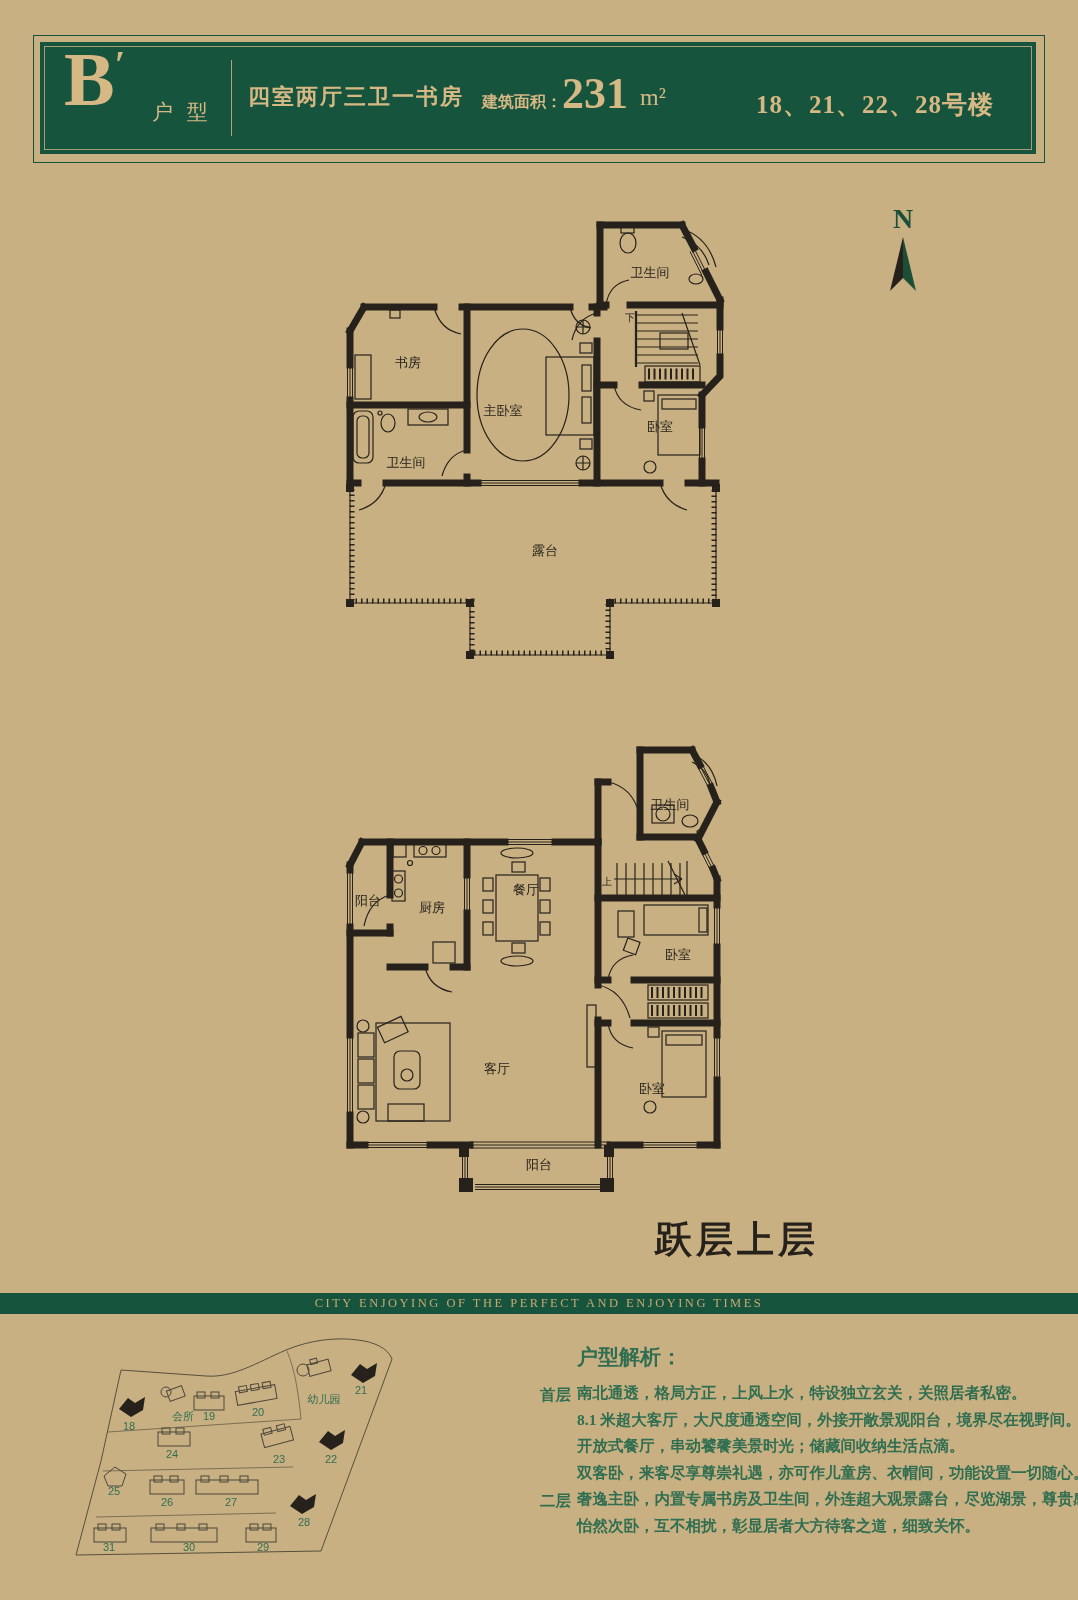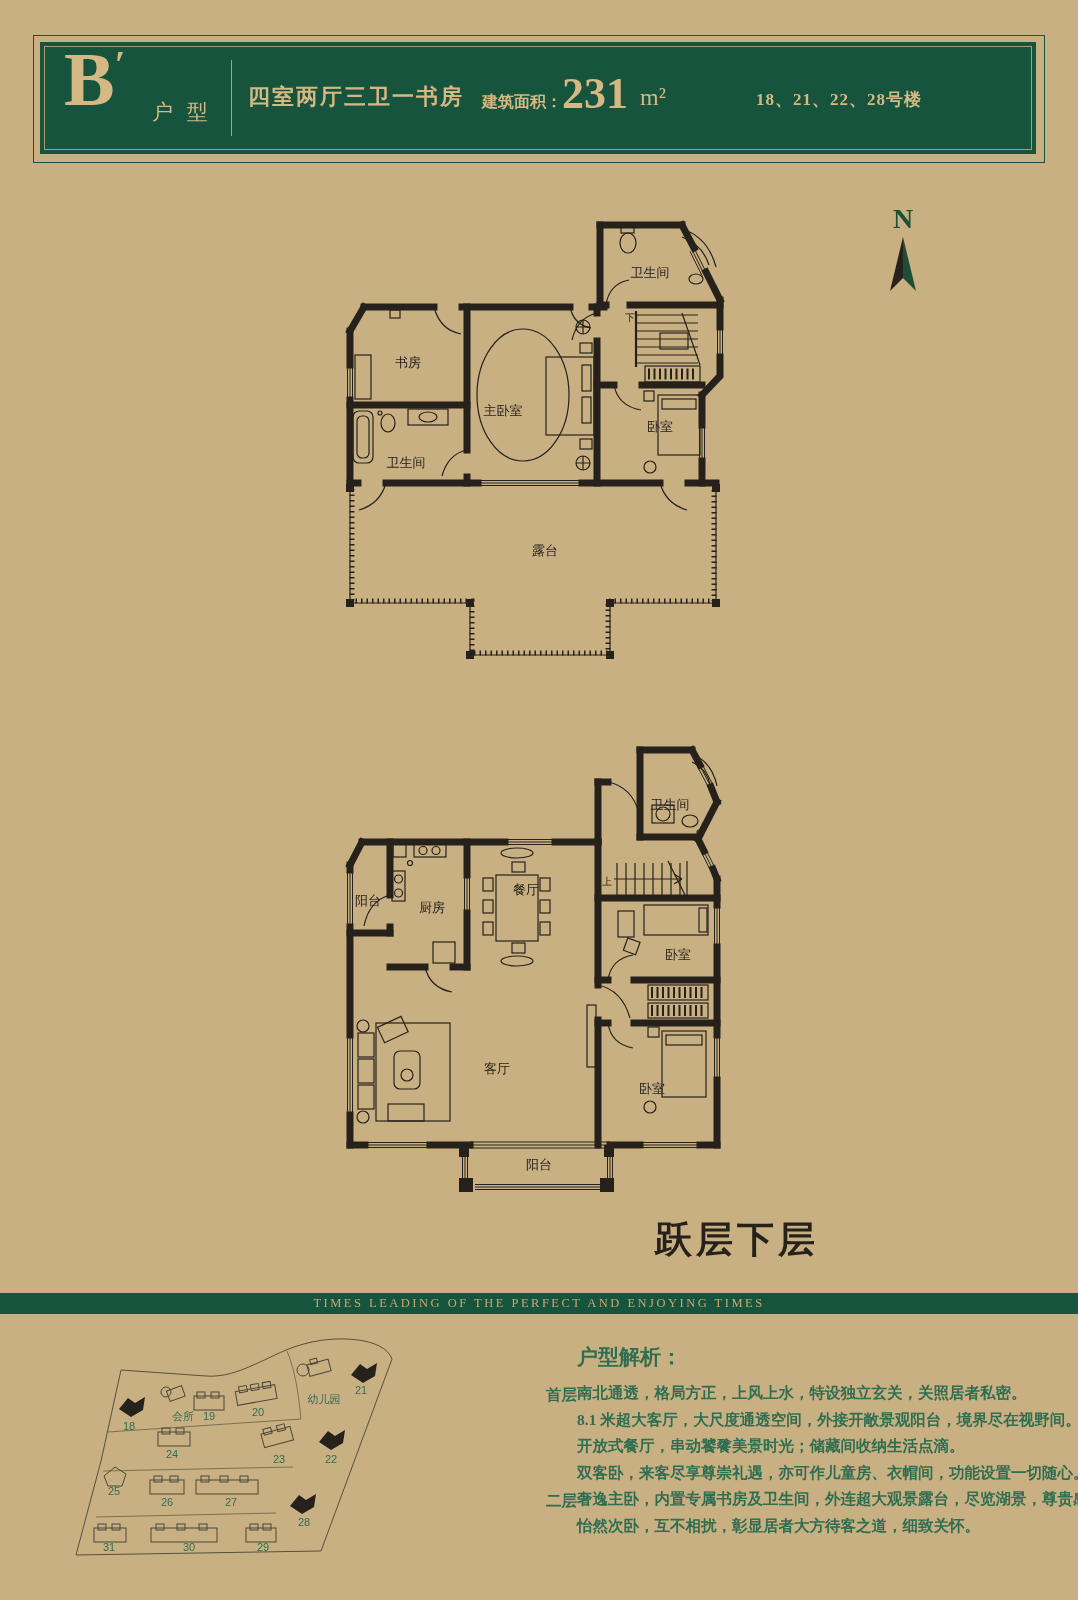--- a/index.html
+++ b/index.html
@@ -18,21 +18,21 @@
   .hdr-div{position:absolute;left:191px;top:18px;width:1px;height:76px;background:rgba(214,184,132,.8);}
   .hdr-layout{position:absolute;left:208px;top:40px;font-family:"Liberation Serif",serif;
               font-size:22px;font-weight:bold;letter-spacing:2px;}
   .hdr-arealbl{position:absolute;left:442px;top:50px;font-family:"Liberation Serif",serif;
                font-size:16px;font-weight:bold;}
   .hdr-areaval{position:absolute;left:522px;top:26px;font-family:"Liberation Serif",serif;
                font-size:44px;font-weight:bold;}
   .hdr-areaunit{position:absolute;left:600px;top:42px;font-family:"Liberation Serif",serif;
                 font-size:24px;font-weight:normal;}
   .hdr-bldgs{position:absolute;left:716px;top:46px;font-family:"Liberation Serif",serif;
-             font-size:17px;font-weight:bold;letter-spacing:1px;}
+             font-size:25px;font-weight:bold;letter-spacing:1px;}
   
   .compass{position:absolute;left:868px;top:203px;width:70px;text-align:center;}
   .compass .n{font-family:"Liberation Serif",serif;font-size:28px;font-weight:bold;color:#1d5038;}
   
   .plan{position:absolute;}
   .plan-title{position:absolute;font-family:"Liberation Serif",serif;font-weight:bold;
               font-size:37px;color:#26221b;letter-spacing:4px;}
   svg .w{stroke:#26221b;stroke-width:7;fill:none;stroke-linecap:square;}
   svg .t{stroke:#26221b;stroke-width:1.2;fill:none;}
   svg .t2{stroke:#26221b;stroke-width:2.2;fill:none;}
@@ -53,21 +53,21 @@
   svg .road{stroke:#55503d;stroke-width:.8;fill:none;opacity:.85;}
   svg .bo{stroke:#4a463a;stroke-width:1;fill:none;}
   svg .bf{fill:#26221b;stroke:none;}
   svg .mtxt{font-family:"Liberation Sans",sans-serif;font-size:11px;fill:#2f6e50;text-anchor:middle;}
   
   .analysis{position:absolute;left:540px;top:1343px;width:560px;color:#2f6e50;}
   .an-head{margin-left:37px;font-size:21px;font-weight:bold;font-family:"Liberation Sans",sans-serif;
            margin-bottom:9px;}
   .an-sec{display:flex;}
   .an-lbl{width:37px;flex:none;font-family:"Liberation Serif",serif;font-size:15.5px;
-          font-weight:bold;padding-top:5px;text-align:right;}
+          font-weight:bold;padding-top:5px;}
   .an-lines{flex:1;}
   .an-line{font-family:"Liberation Serif",serif;font-size:15.5px;font-weight:bold;
            line-height:26.5px;white-space:nowrap;}
 </style>
 </head>
 <body>
 
 <div id="page">
 
   <div class="hdr-rule"></div>
@@ -349,24 +349,24 @@
 
     <text class="rtxt" x="340" y="74">卫生间</text>
     <text class="rtxt" x="38" y="170">阳台</text>
     <text class="rtxt" x="102" y="177">厨房</text>
     <text class="rtxt" x="196" y="159">餐厅</text>
     <text class="rtxt" x="348" y="224">卧室</text>
     <text class="rtxt" x="167" y="338">客厅</text>
     <text class="rtxt" x="322" y="358">卧室</text>
     <text class="rtxt" x="209" y="434">阳台</text>
   </svg>
-  <div class="plan-title" style="left:655px;top:1215px">跃层下层</div>
+  <div class="plan-title" style="left:655px;top:1215px">跃层上层</div>
 
   <div class="banner">
-    <span>TIMES LEADING OF THE PERFECT AND ENJOYING TIMES</span>
+    <span>CITY ENJOYING OF THE PERFECT AND ENJOYING TIMES</span>
   </div>
 
   <svg class="map" width="360" height="255" viewBox="0 0 360 255">
     <g>
       <path class="bnd" d="M63,52 L148,58 C175,60 198,45 228,32 C252,22 278,19 300,22 C316,24 330,30 334,41 L263,233 L18,237 L43,143 Z"></path>
       <path class="road" d="M50,114 L243,101"></path>
       <path class="road" d="M243,101 C240,70 236,50 229,33"></path>
       <path class="road" d="M45,153 L235,149"></path>
       <path class="road" d="M38,199 L218,195"></path>
     </g>

